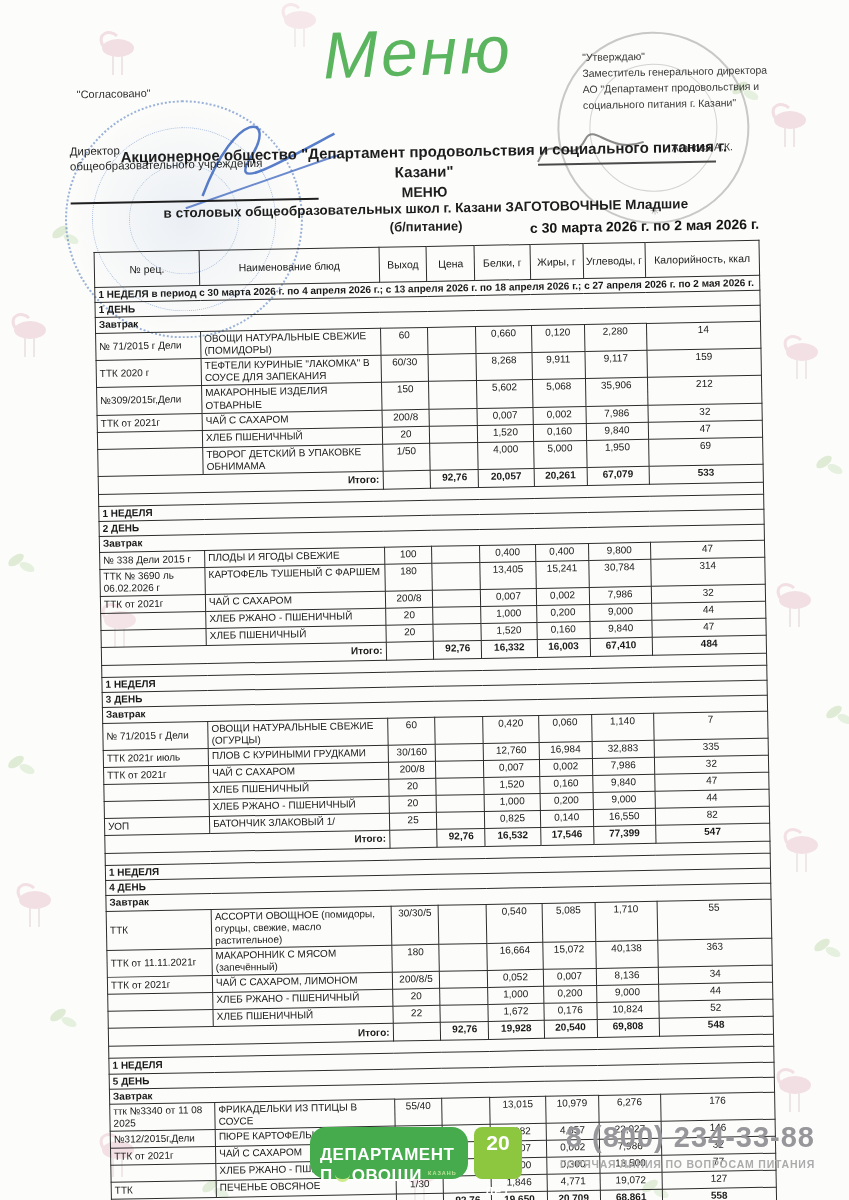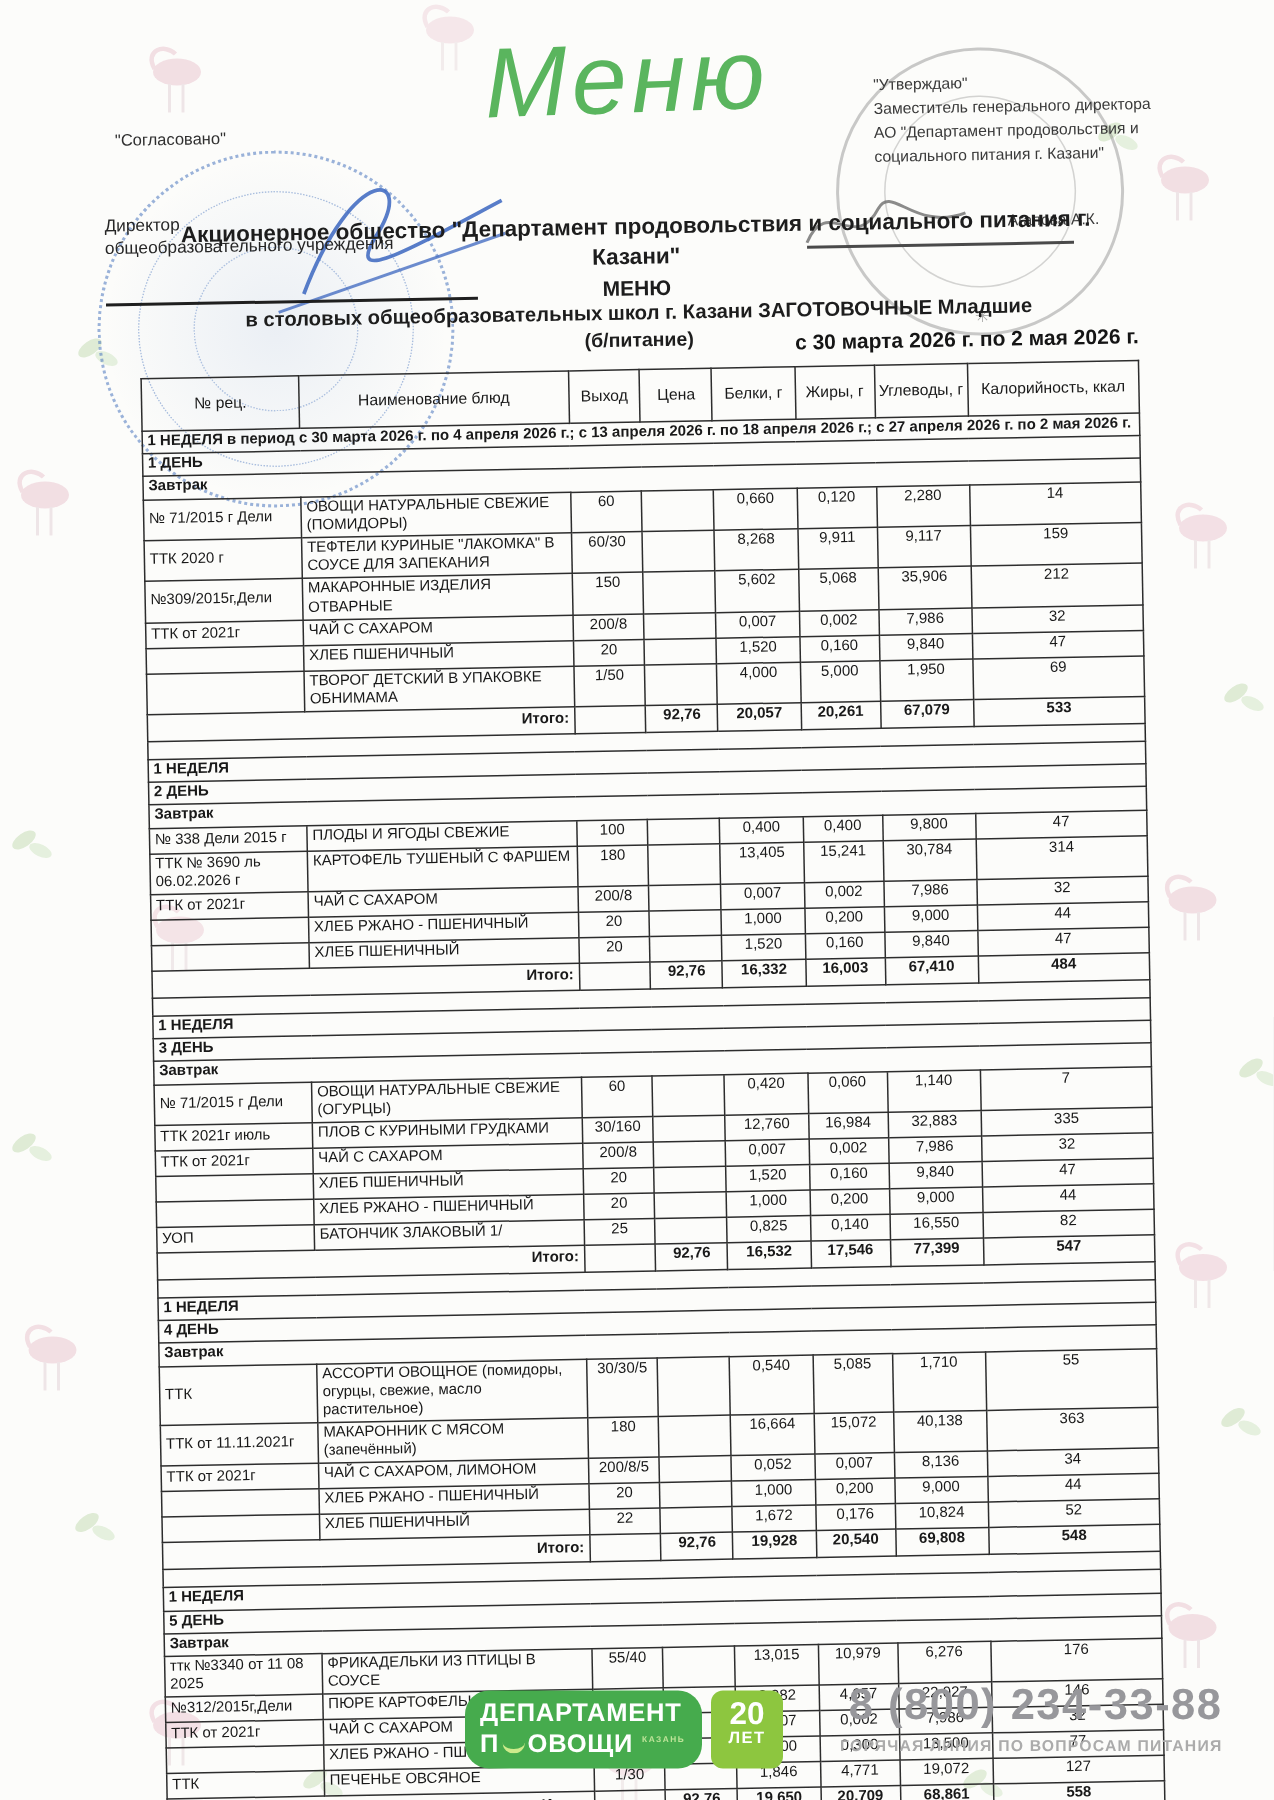--- a/index.html
+++ b/index.html
@@ -69,30 +69,30 @@
   .rec-cell{font-size:8.5px;vertical-align:middle;color:#222;}
   .name-cell{vertical-align:top;}
   .num-cell{text-align:center;vertical-align:top;}
   .total-row td{font-weight:bold;height:15px;}
   .total-label{text-align:right;font-size:10.5px;padding-right:6px;}
   .tbl-gap{height:11px;border-left:1.8px solid #262626;border-right:1.8px solid #262626;box-sizing:border-box;}
 
   
   .footer{position:absolute;left:0;top:1118px;width:849px;height:70px;z-index:3;}
   .logo{position:absolute;left:310px;top:9px;width:158px;height:52px;background:#46ab4d;border-radius:16px;
-    color:#ffffff;font-weight:bold;padding:5px 8px 0 10px;box-sizing:border-box;}
+    color:#ffffff;font-weight:bold;padding:18px 8px 0 10px;box-sizing:border-box;}
   .logo-l1{font-size:17px;letter-spacing:.5px;line-height:19px;}
   .logo-l2{font-size:17px;letter-spacing:.5px;line-height:19px;display:flex;align-items:flex-end;}
   .smile{display:inline-block;width:15px;height:10px;border-bottom:3.5px solid #cdeb8b;
     border-radius:0 0 9px 9px;margin:0 2px 3px 2px;}
   .logo-city{font-size:5.5px;color:#bfe49a;letter-spacing:1px;margin-left:6px;padding-bottom:2px;}
   .badge{position:absolute;left:474px;top:9px;width:48px;height:52px;background:#8dc63f;border-radius:8px;
     color:#fff;font-weight:bold;text-align:center;box-sizing:border-box;padding-top:6px;}
   .badge-top{font-size:21px;line-height:20px;}
-  .badge-bottom{font-size:11px;line-height:13px;letter-spacing:1px;}
+  .badge-bottom{font-size:11px;line-height:13px;letter-spacing:1px;margin-top:32px;}
   .phone{position:absolute;left:540px;top:3px;width:275px;text-align:right;
     font-size:29px;font-weight:bold;letter-spacing:1px;color:#97979b;}
   .hotline{position:absolute;left:540px;top:40px;width:275px;text-align:right;
     font-size:10.5px;font-weight:bold;letter-spacing:.8px;color:#ababab;}
 </style>
 </head>
 <body>
 
 <div class="sheet">
 

